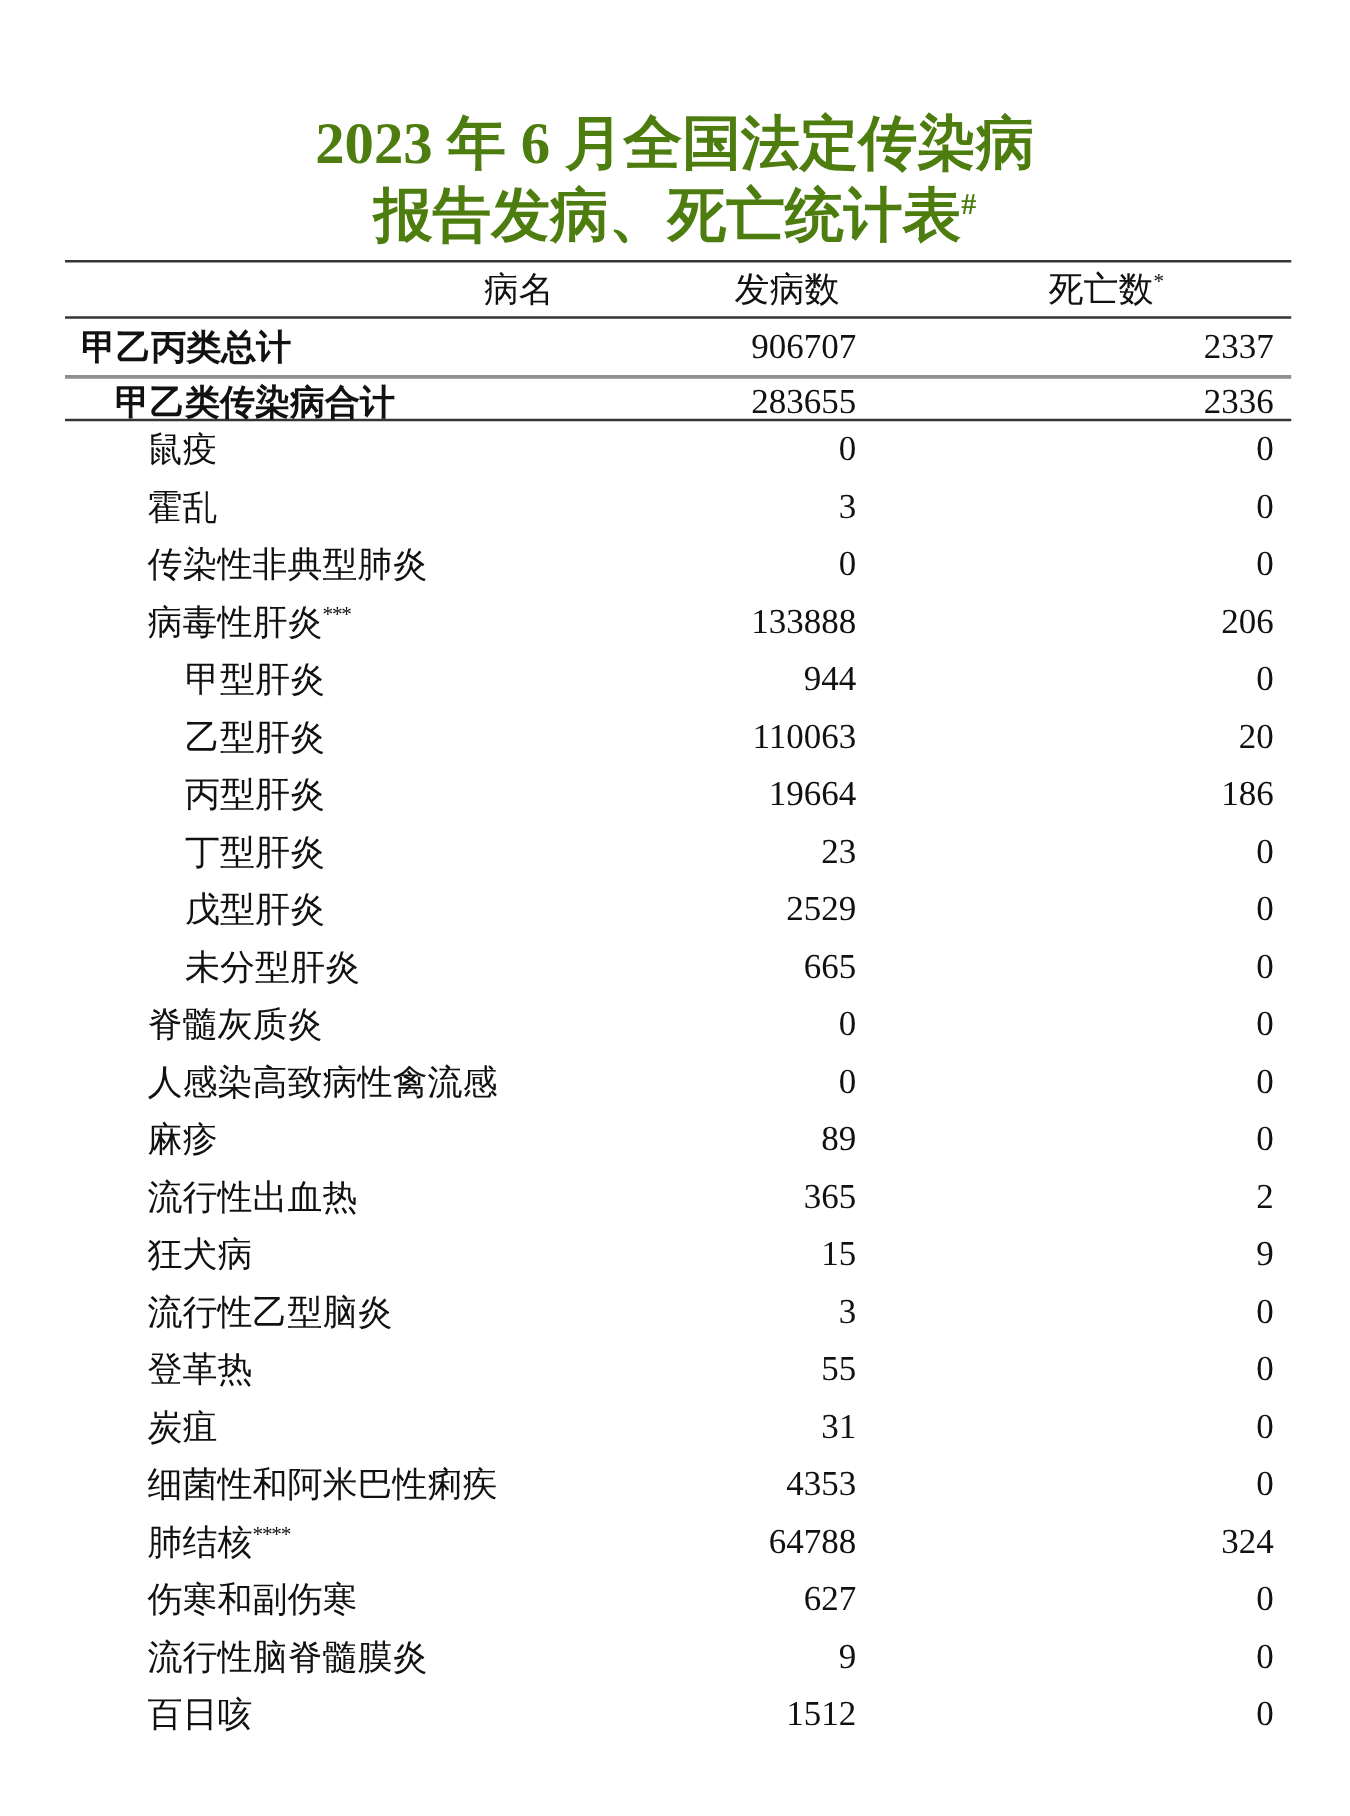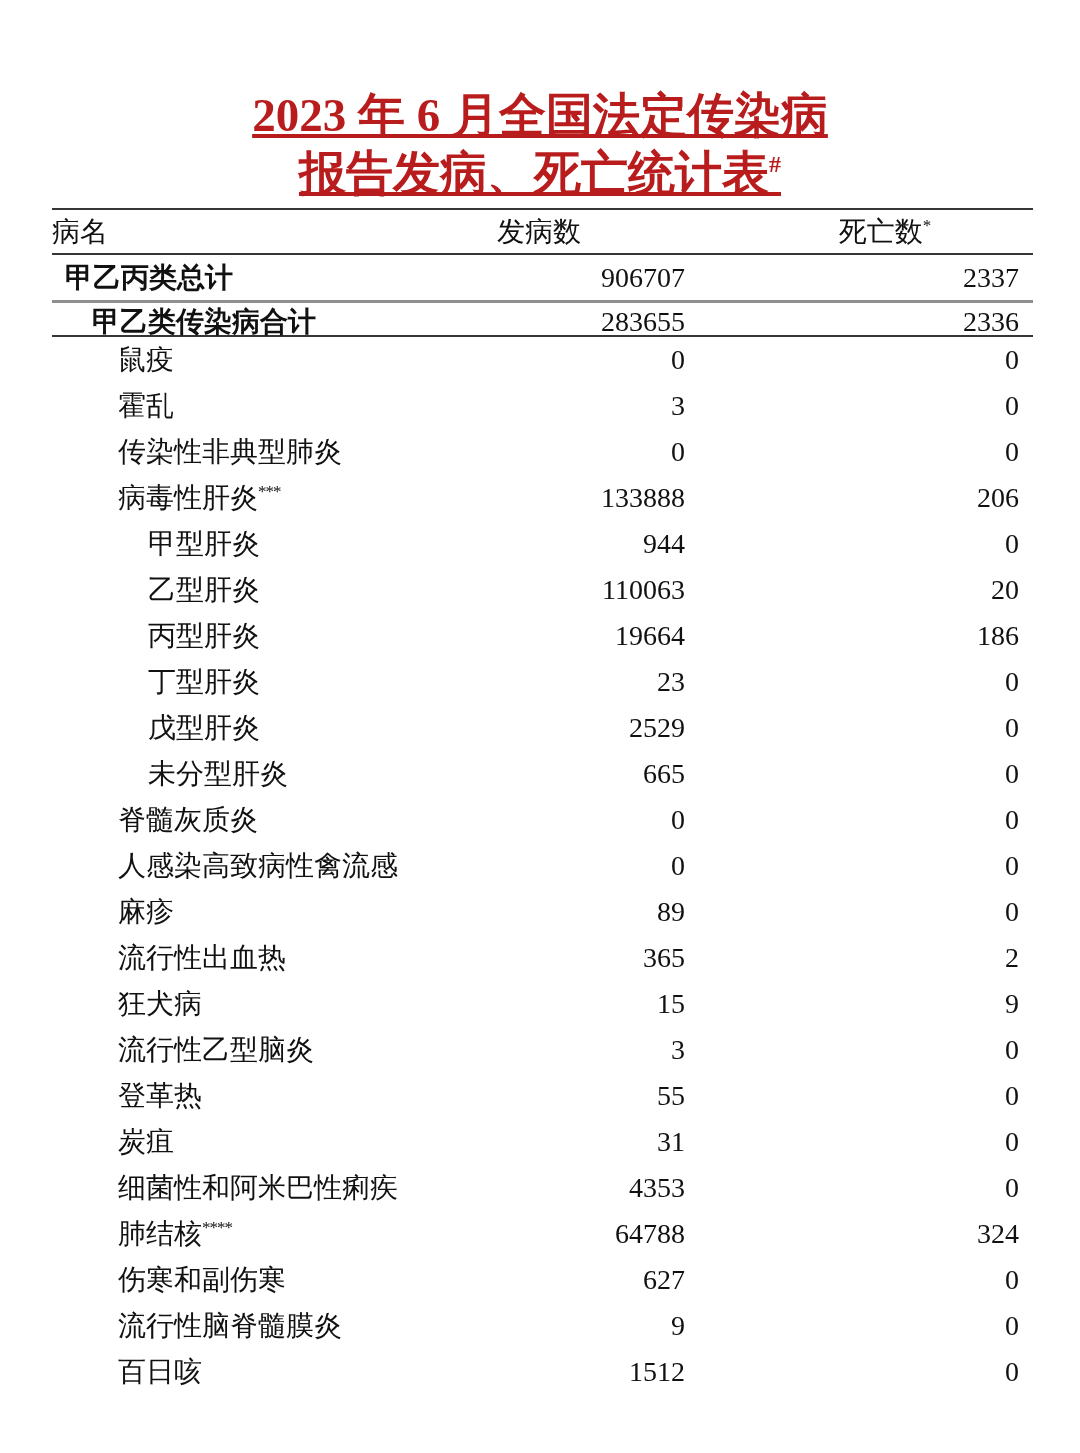--- a/index.html
+++ b/index.html
@@ -19,22 +19,21 @@
     width: 1080px;
     height: 1453px;
     background: #ffffff;
   }
   .title {
     padding-top: 86px;
     text-align: center;
     font-size: 47px;
     line-height: 58px;
     font-weight: 700;
-    color: #b91c1c;
-    text-decoration: underline;
+    color: #4d7c0f;
   }
   .title sup {
     font-size: 24px;
     vertical-align: super;
     line-height: 0;
   }
   .tbl {
     margin-left: 52px;
     width: 981px;
     margin-top: 6px;
@@ -49,25 +48,25 @@
     grid-template-columns: 445px 240px 296px;
     align-items: center;
     font-size: 28px;
   }
   .hrow { height: 43px; }
   .row  { height: 46px; }
   .row.tallA { height: 45px; }
   .row.tallB { height: 32px; }
   .c { white-space: nowrap; }
   .hname {
-    text-align: left;
+    text-align: right;
     padding-right: 54px;
   }
   .hinc {
-    text-align: left;
+    text-align: center;
     margin-right: -25px;
   }
   .hdea {
     text-align: center;
     padding-right: 1px;
   }
   .num { text-align: right; }
   .inc { padding-right: 52px; }
   .dea { padding-right: 14px; }
   sup.sp, .hdea sup {

